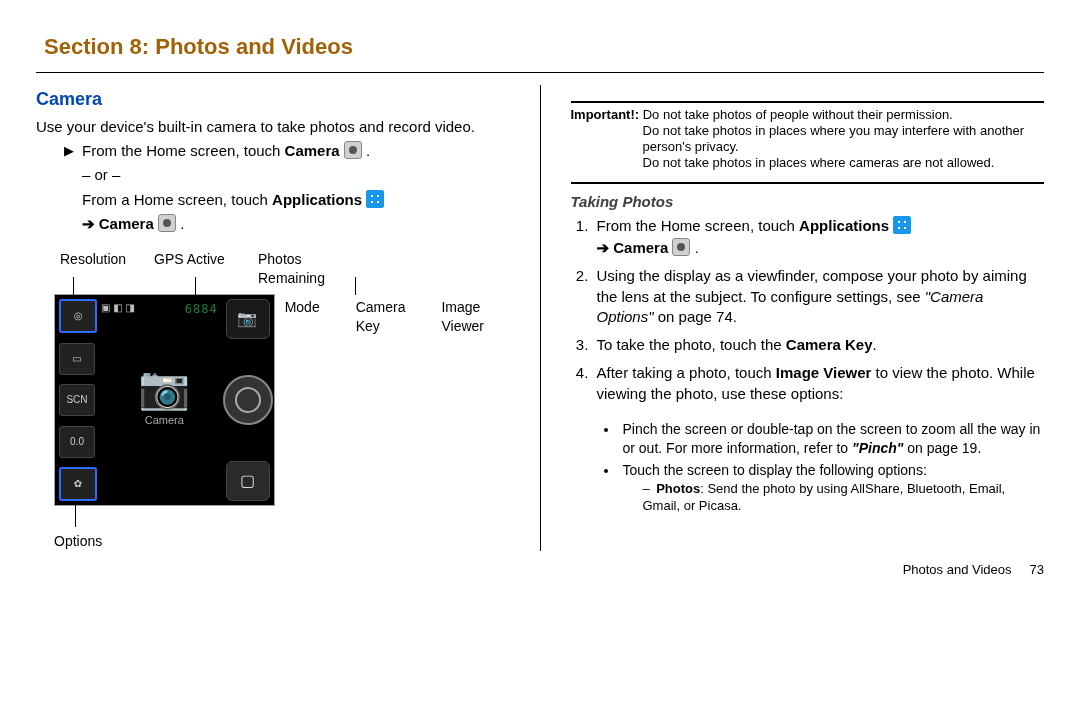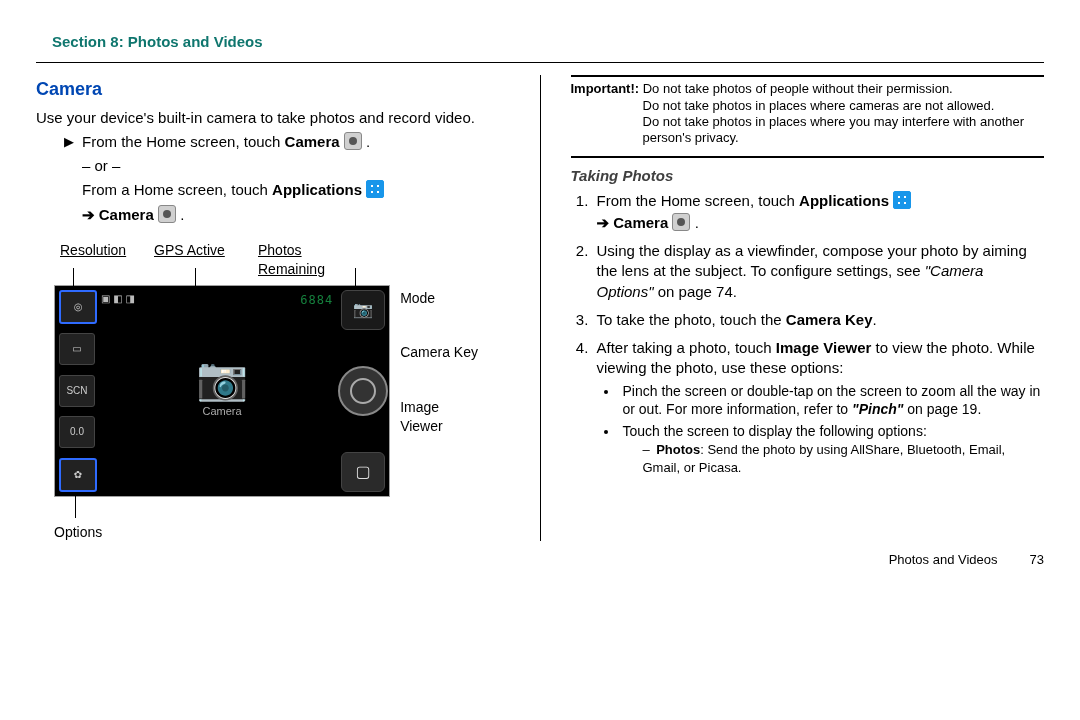--- a/index.html
+++ b/index.html
@@ -1,18 +1,18 @@
 <!DOCTYPE html>
 <html><head>
 <meta charset="utf-8">
 <style>
   html,body{margin:0;padding:0;background:#fff;color:#000;}
   body{width:1080px;height:720px;font-family:Arial,Helvetica,sans-serif;font-size:15px;line-height:1.35;}
   .page{padding:24px 36px 16px 36px;box-sizing:border-box;}
-  .section-title{font-weight:900;color:#0f766e;font-size:15px;margin:8px 0 10px 16px;font-family:Arial,Helvetica,sans-serif;}
+  .section-title{font-weight:900;color:#a16207;font-size:22px;margin:8px 0 10px 8px;font-family:Arial,Helvetica,sans-serif;}
   hr.divider{border:none;border-top:1px solid #000;margin:0 0 12px 0;}
   .cols{display:flex;gap:30px;}
   .col{flex:1 1 0;}
   .col-divider{width:1px;background:#000;}
   .h2{color:#0047b3;font-weight:900;font-size:18px;margin:2px 0 6px 0;}
   .h3{color:#404040;font-weight:700;font-style:italic;font-size:15px;margin:8px 0 4px 0;}
   p{margin:4px 0;}
   .tri-bullet{display:flex;align-items:flex-start;gap:8px;}
   .tri{font-size:13px;line-height:20px;color:#000;}
   .ind1{margin-left:28px;}
@@ -26,45 +26,45 @@
   .arrow{font-weight:bold;}
   .important-box{border-top:2px solid #000;border-bottom:2px solid #000;padding:4px 0 10px 0;font-size:13px;line-height:1.25;}
   .important-box .lead{font-weight:bold;}
   .important-body{margin-left:72px;}
   .ol{margin:0;padding:0 0 0 22px;}
   .ol li{margin:4px 0 8px 0;padding-left:4px;}
   .bullets{margin:2px 0 0 22px;padding:0;}
   .bullets li{list-style:disc;margin:3px 0;font-size:14px;}
   .sublist{margin-left:20px;font-size:13px;}
   .sublist .dash{display:inline-block;width:10px;}
-  .footer{display:flex;justify-content:flex-end;gap:32px;font-size:13px;margin-top:10px;}
-  .condensed{font-family:"Arial Narrow",Arial,sans-serif;font-stretch:condensed;}
+  .footer{display:flex;justify-content:flex-end;gap:18px;font-size:13px;margin-top:10px;}
+  .condensed{font-family:"Arial Narrow",Arial,sans-serif;font-stretch:condensed;margin-top:16px;}
 
   
   .figure{margin:16px 0 0 18px;width:430px;}
   .labels-top{display:flex;font-size:14px;gap:24px;margin-left:6px;}
-  .labels-top span{display:inline-block;text-decoration:underline;}
+  .labels-top span{display:inline-block;}
   .lab-res{width:70px;}
   .lab-gps{width:80px;}
   .lab-rem{width:110px;}
   .cam-wrap{display:flex;align-items:flex-start;gap:10px;}
   .cam{position:relative;width:340px;height:210px;background:#000;border:1px solid #a0a0a0;margin-top:6px;}
   .left-rail{position:absolute;left:4px;top:4px;bottom:4px;width:36px;display:flex;flex-direction:column;justify-content:space-between;}
   .rail-btn{width:34px;height:30px;border:1px solid #444;border-radius:3px;background:#222;color:#ccc;font-size:10px;display:flex;align-items:center;justify-content:center;}
   .rail-btn.sel{border:2px solid #2f6bff;}
   .right-rail{position:absolute;right:4px;top:4px;bottom:4px;width:44px;display:flex;flex-direction:column;justify-content:space-between;align-items:center;}
   .rbtn{width:42px;height:38px;border:1px solid #444;border-radius:6px;background:#1a1a1a;color:#ddd;display:flex;align-items:center;justify-content:center;font-size:16px;}
   .rbtn.shutter{width:46px;height:46px;border-radius:50%;background:#333;border:2px solid #888;}
   .rbtn.shutter::after{content:"";width:22px;height:22px;border:2px solid #aaa;border-radius:50%;}
   .center-cam{position:absolute;left:50%;top:50%;transform:translate(-50%,-55%);color:#fff;text-align:center;}
   .center-cam .cicon{font-size:42px;line-height:1;}
   .center-cam .ctext{font-size:11px;color:#aaa;margin-top:4px;}
   .counter{position:absolute;top:6px;right:56px;color:#15803d;font-size:12px;font-family:monospace;letter-spacing:1px;}
   .topbar{position:absolute;top:6px;left:46px;color:#bbb;font-size:10px;}
-  .side-labels{display:flex;flex-direction:column;gap:36px;font-size:14px;margin-top:10px;}
+  .side-labels{display:flex;flex-direction:row;gap:36px;font-size:14px;margin-top:10px;}
   .opt-label{font-size:14px;margin-top:26px;margin-left:0;}
   .connector{position:absolute;background:#000;}
   .ltop1{left:18px;top:-18px;width:1px;height:18px;}
   .ltop2{left:140px;top:-18px;width:1px;height:18px;}
   .ltop3{left:300px;top:-18px;width:1px;height:18px;}
   .lbot{left:20px;bottom:-22px;width:1px;height:22px;}
 </style>
 </head>
 <body>
 
@@ -140,22 +140,22 @@
         <div class="opt-label">Options</div>
       </div>
     </div>
 
     <div class="col-divider"></div>
 
     <div class="col">
       <div class="important-box condensed">
         <span class="lead">Important!:</span><span> Do not take photos of people without their permission.</span>
         <div class="important-body">
+          <div>Do not take photos in places where you may interfere with another person's privacy.</div>
           <div>Do not take photos in places where cameras are not allowed.</div>
-          <div>Do not take photos in places where you may interfere with another person's privacy.</div>
         </div>
       </div>
 
       <div class="h3">Taking Photos</div>
 
       <ol class="ol">
         <li>
           <span>From the Home screen, touch </span>
           <b>Applications</b>
           <span class="icon icon-apps"></span>

